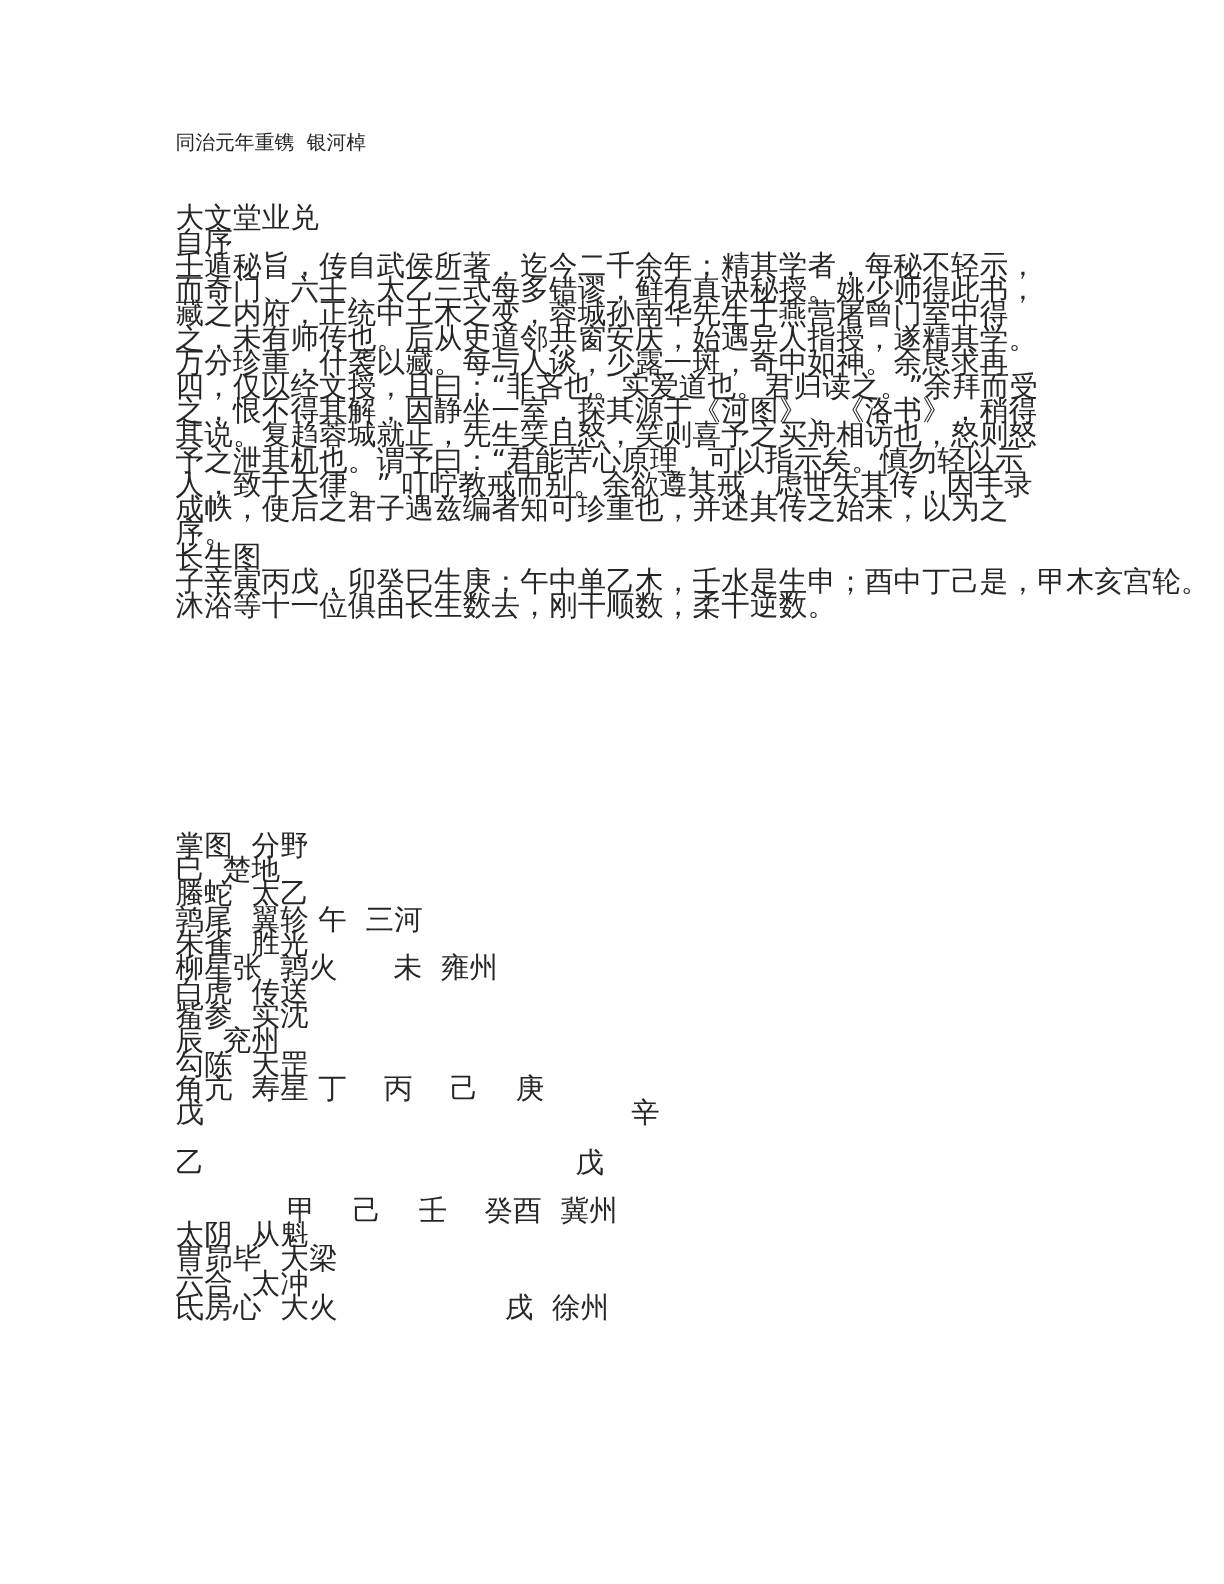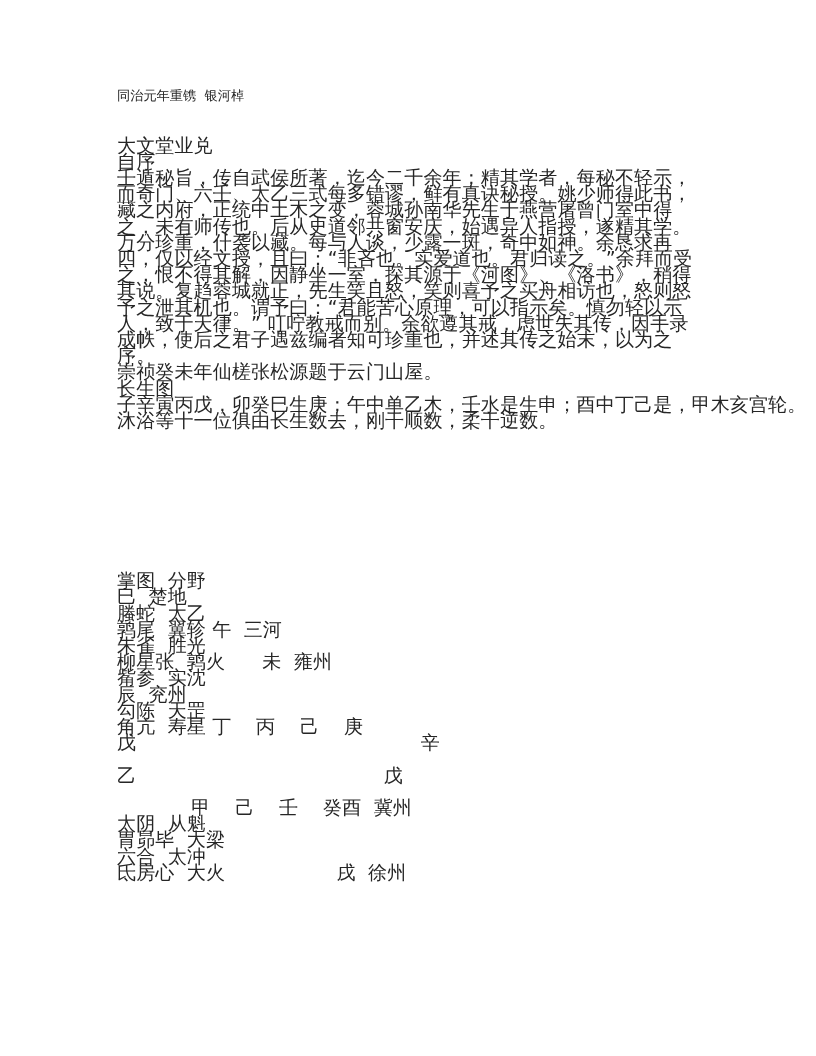--- a/index.html
+++ b/index.html
@@ -57,35 +57,35 @@
 
     <div class="title-line">同治元年重镌  银河棹</div>
 
     <div class="blank"></div>
     <div class="blank"></div>
 
     <div class="line">大文堂业兑</div>
     <div class="line">自序</div>
 
     <div class="line justify">壬遁秘旨，传自武侯所著，迄今二千余年；精其学者，每秘不轻示，而奇门、六壬、太乙三式每多错谬，鲜有真诀秘授。姚少师得此书，藏之内府，正统中土木之变，蓉城孙南华先生于燕营屠曾门室中得之，未有师传也。后从史道邻共窗安庆，始遇异人指授，遂精其学。万分珍重，什袭以藏。每与人谈，少露一斑，奇中如神。余恳求再四，仅以经文授，且曰：“非吝也。实爱道也。君归读之。”余拜而受之，恨不得其解，因静坐一室，探其源于《河图》、《洛书》，稍得其说。复趋蓉城就正，先生笑且怒，笑则喜予之买舟相访也，怒则怒予之泄其机也。谓予曰：“君能苦心原理，可以指示矣。慎勿轻以示人，致于天律。” 叮咛教戒而别。余欲遵其戒，虑世失其传，因手录成帙，使后之君子遇兹编者知可珍重也，并述其传之始末，以为之序。</div>
-    <div class="line">崇祯癸未年仙槎张松源题于云门山屋。</div>
 
     <div class="line">长生图</div>
     <div class="line">子辛寅丙戊，卯癸巳生庚；午中单乙木，壬水是生申；酉中丁己是，甲木亥宫轮。</div>
     <div class="line">沐浴等十一位俱由长生数去，刚干顺数，柔干逆数。</div>
 
     <div class="gap-big"></div>
 
     <div class="section-block">
       <div class="line">掌图  分野</div>
       <div class="line">巳  楚地</div>
       <div class="line">螣蛇  太乙</div>
       <div class="line">鹑尾  翼轸 午  三河</div>
       <div class="line">朱雀  胜光</div>
       <div class="line">柳星张  鹑火      未  雍州</div>
+      <div class="line">白虎  传送</div>
       <div class="line">觜参  实沈</div>
       <div class="line">辰  兖州</div>
       <div class="line">勾陈  天罡</div>
       <div class="line">角亢  寿星 丁    丙    己    庚</div>
       <div class="line">戊                                              辛</div>
       <div class="line"></div>
       <div class="line">乙                                        戊</div>
       <div class="line"></div>
       <div class="line">            甲    己    壬    癸酉  冀州</div>
       <div class="line">太阴  从魁</div>

